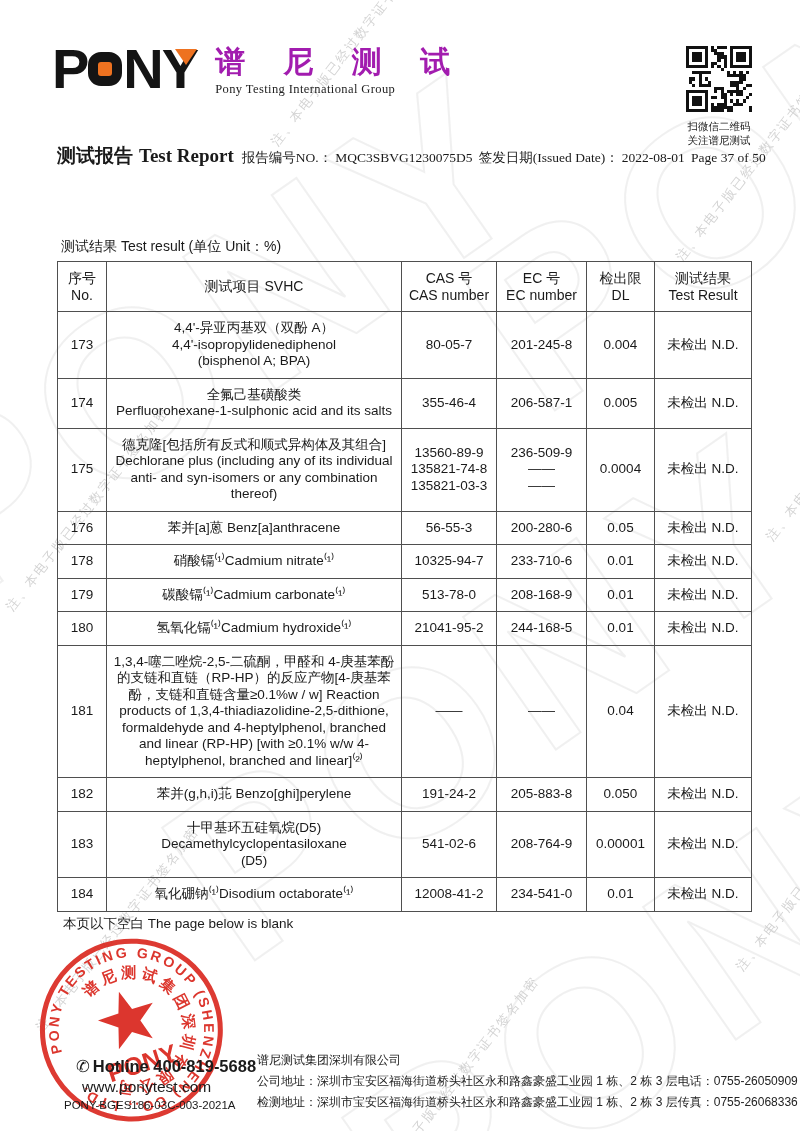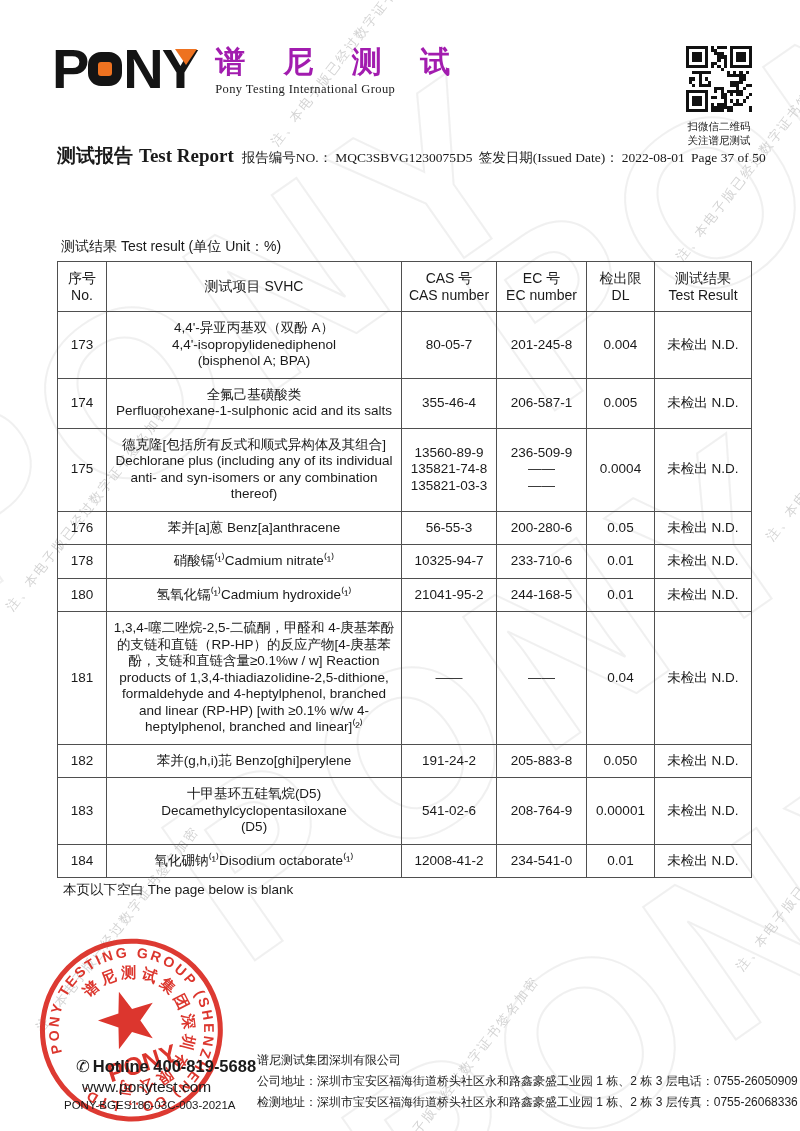--- a/index.html
+++ b/index.html
@@ -303,20 +303,28 @@
           </tr>
           <tr>
             <td>178</td>
             <td>硝酸镉⁽¹⁾Cadmium nitrate⁽¹⁾</td>
             <td>10325-94-7</td>
             <td>233-710-6</td>
             <td>0.01</td>
             <td>未检出 N.D.</td>
           </tr>
           <tr>
+            <td>179</td>
+            <td>碳酸镉⁽¹⁾Cadmium carbonate⁽¹⁾</td>
+            <td>513-78-0</td>
+            <td>208-168-9</td>
+            <td>0.01</td>
+            <td>未检出 N.D.</td>
+          </tr>
+          <tr>
             <td>180</td>
             <td>氢氧化镉⁽¹⁾Cadmium hydroxide⁽¹⁾</td>
             <td>21041-95-2</td>
             <td>244-168-5</td>
             <td>0.01</td>
             <td>未检出 N.D.</td>
           </tr>
           <tr>
             <td>181</td>
             <td>1,3,4-噻二唑烷-2,5-二硫酮，甲醛和 4-庚基苯酚的支链和直链（RP-HP）的反应产物[4-庚基苯酚，支链和直链含量≥0.1%w / w] Reaction products of 1,3,4-thiadiazolidine-2,5-dithione, formaldehyde and 4-heptylphenol, branched and linear (RP-HP) [with ≥0.1% w/w 4-heptylphenol, branched and linear]⁽²⁾</td>

